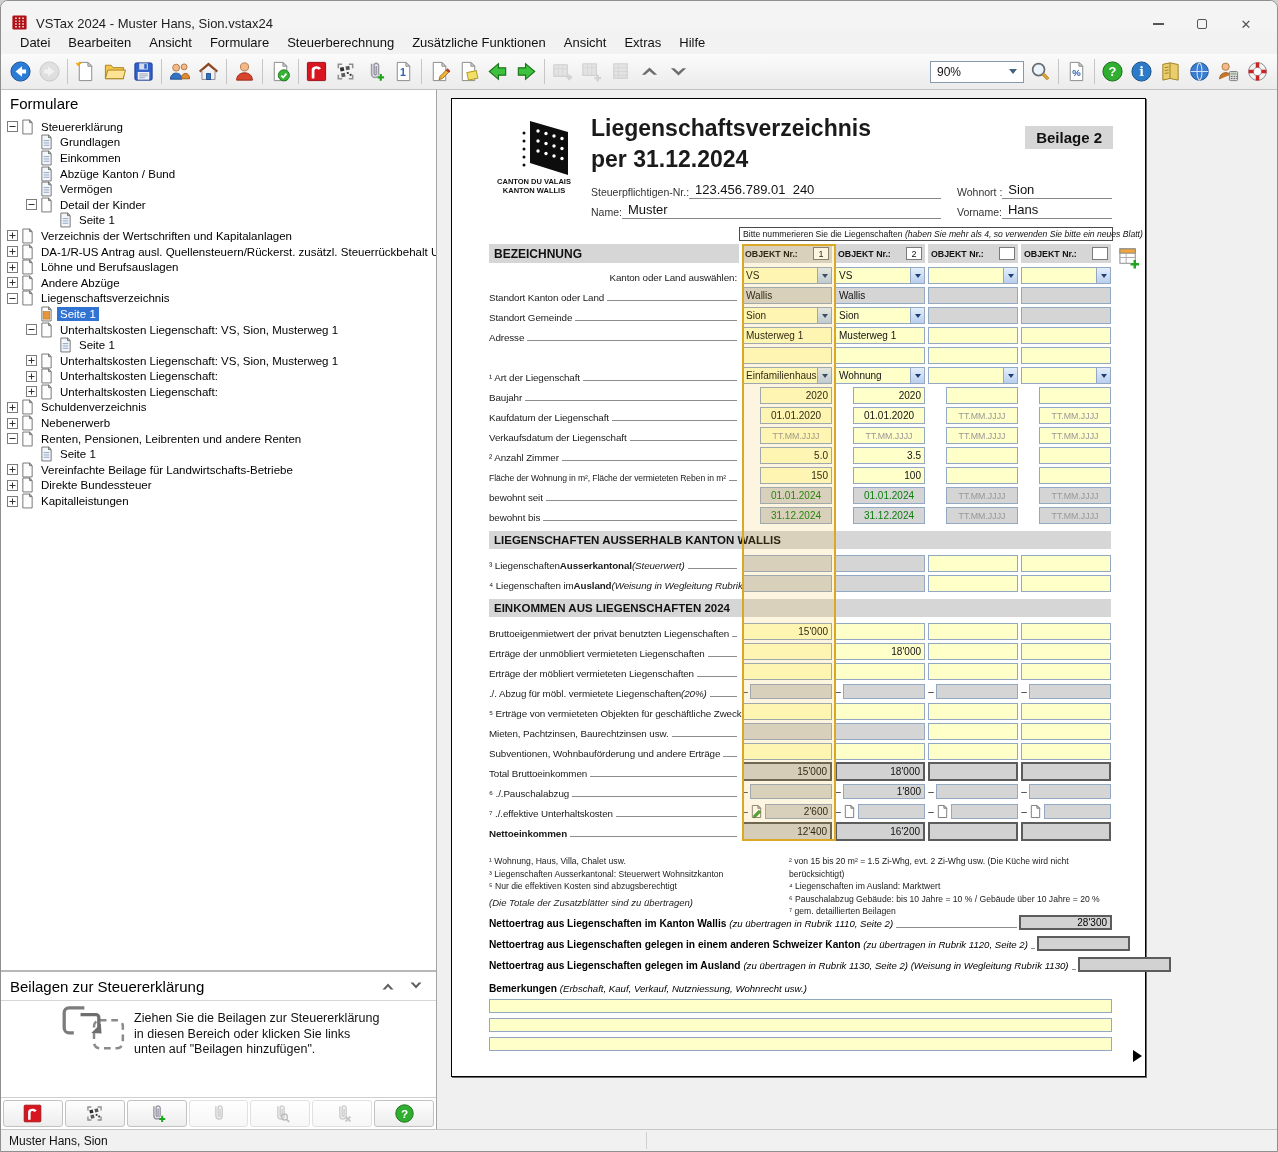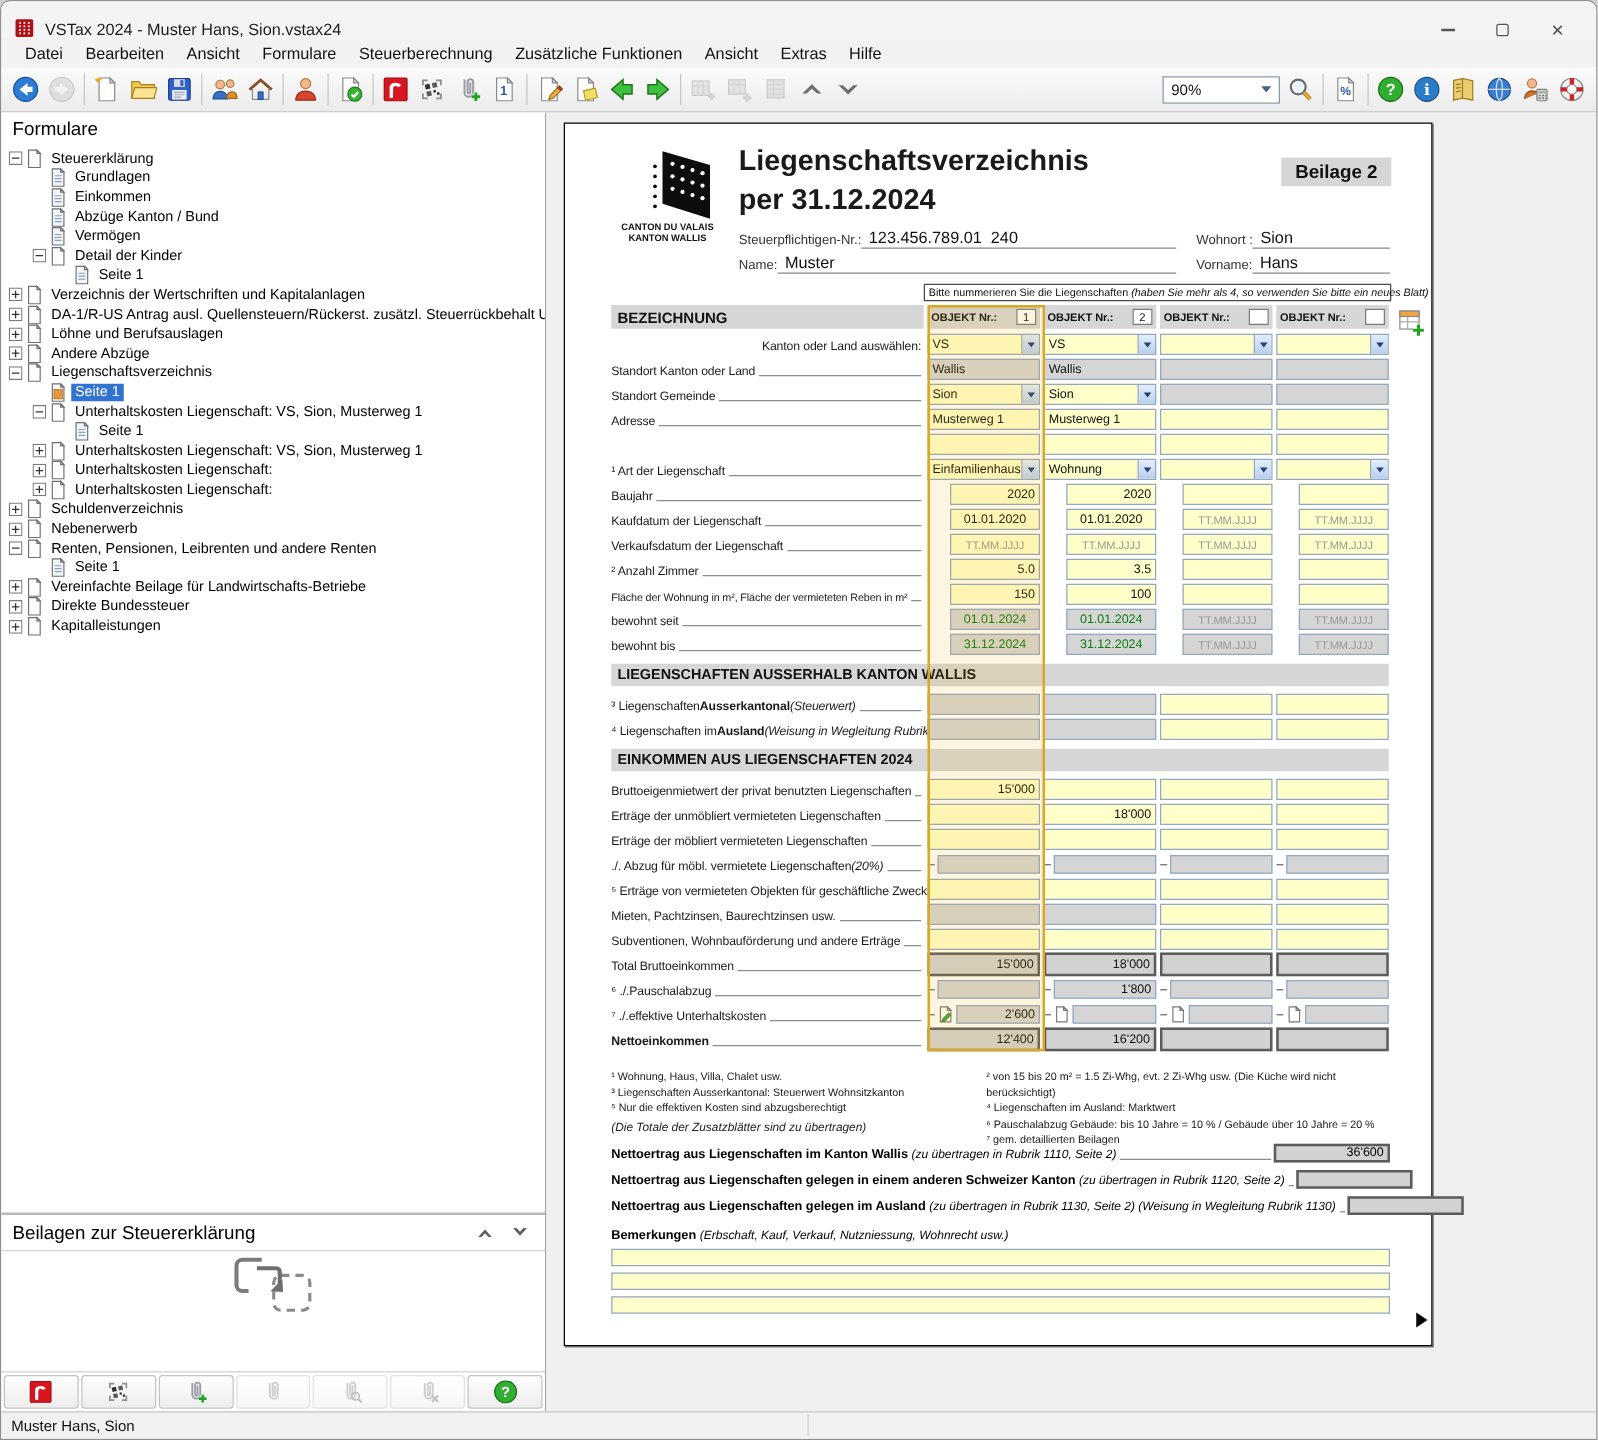--- a/index.html
+++ b/index.html
@@ -670,20 +670,21 @@
               </span>
           </span>
         </div>
         <div class="attach-body">
           <span class="dd-icon"><svg viewBox="0 0 72 52">
             <path d="M26 5H10a5 5 0 0 0-5 5v16a5 5 0 0 0 5 5h5" fill="none" stroke="#7c7c7c" stroke-width="3.4"></path>
             <rect x="36" y="18" width="30" height="29" rx="6" fill="none" stroke="#8a8a8a" stroke-width="2.6" stroke-dasharray="7 5"></rect>
             <path d="M22 12h16a3 3 0 0 1 3 3v12" fill="none" stroke="#6e6e6e" stroke-width="3.4"></path>
             <path d="M34 25l7 8 7-8z" fill="#6e6e6e" transform="rotate(-45 41 29)"></path>
           </svg></span>
+          <div class="attach-txt" id="attach-txt"><div>Ziehen Sie die Beilagen zur Steuererklärung</div><div>in diesen Bereich oder klicken Sie links</div><div>unten auf "Beilagen hinzufügen".</div></div>
         </div>
         <div class="attach-toolbar" id="attach-toolbar">
             <span class="ab-btn">
               <svg viewBox="0 0 24 24">
                 <rect x="2.5" y="2.5" width="19" height="19" rx="1" fill="#d9161f" stroke="#9e0d14"></rect>
                 <path d="M7 9.4C8.4 5.8 14.4 5.6 16.8 8.8l-2.7 1.5c-1.3-1.7-3.4-1.5-4.2.5l-.1 8.4H7z" fill="#fff"></path>
               </svg>
             </span>
             <span class="ab-btn">
               <svg viewBox="0 0 24 24">
@@ -1470,21 +1471,21 @@
               <div>⁶ Pauschalabzug Gebäude: bis 10 Jahre = 10 % / Gebäude über 10 Jahre = 20 %</div>
               <div>⁷ gem. detaillierten Beilagen</div>
             </div>
         </div>
 
         <div class="transfers" id="transfers">
           <div class="tnote">(Die Totale der Zusatzblätter sind zu übertragen)</div>
         <div class="trow">
               <span class="tl"><b>Nettoertrag aus Liegenschaften im Kanton Wallis</b> <i>(zu übertragen in Rubrik 1110, Seite 2)</i></span>
               <span class="leader" style="margin-bottom:3px"></span>
-              <span class="tbox">36'600</span>
+              <span class="tbox">28'300</span>
             </div>
             <div class="trow">
               <span class="tl"><b>Nettoertrag aus Liegenschaften gelegen in einem anderen Schweizer Kanton</b> <i>(zu übertragen in Rubrik 1120, Seite 2)</i></span>
               <span class="leader" style="margin-bottom:3px"></span>
               <span class="tbox"></span>
             </div>
             <div class="trow">
               <span class="tl"><b>Nettoertrag aus Liegenschaften gelegen im Ausland</b> <i>(zu übertragen in Rubrik 1130, Seite 2) (Weisung in Wegleitung Rubrik 1130)</i></span>
               <span class="leader" style="margin-bottom:3px"></span>
               <span class="tbox"></span>

